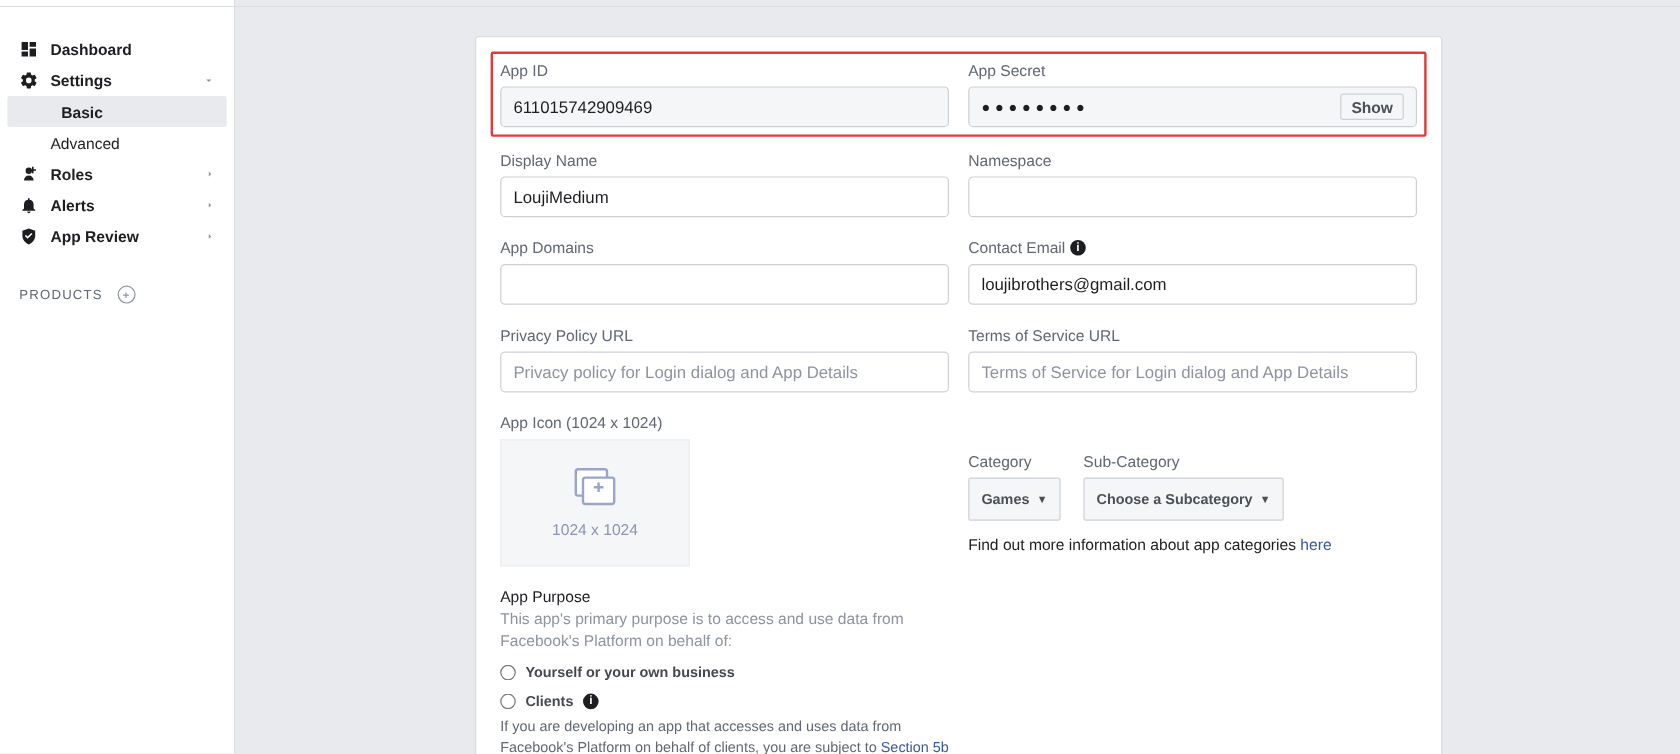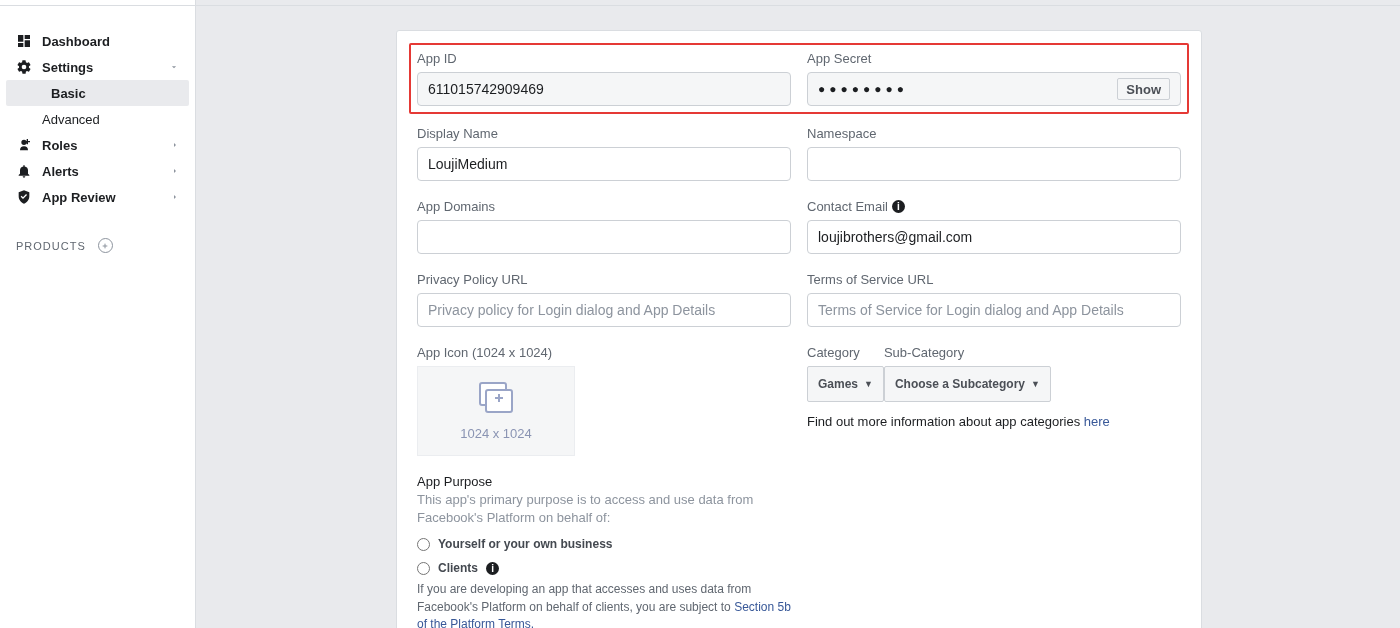--- a/index.html
+++ b/index.html
@@ -133,30 +133,30 @@
   .highlight {
     border: 2px solid #e53935;
     border-radius: 2px;
     padding: 6px 6px 2px 6px;
     margin: -8px -8px 12px -8px;
   }
   .highlight .row { margin-bottom: 4px; }
   input.input::placeholder { color: #8d949e; }
   input.input { outline: none; font-family: inherit; }
   .icon-well {
-    width: 158px; height: 90px;
+    width: 158px; height: 106px;
     background: #f5f6f7;
     border: 1px solid #ebedf0;
     display: flex; flex-direction: column; align-items: center; justify-content: center;
     color: #8a94b3;
     font-size: 13px;
   }
   .icon-well svg { margin-bottom: 10px; }
 
-  .cat-block { display: flex; gap: 0; align-items: center; }
+  .cat-block { display: flex; gap: 19px; align-items: center; margin-top: 32px; }
   .select-btn {
     background: #f5f6f7;
     border: 1px solid #ccd0d5;
     border-radius: 2px;
     height: 36px;
     padding: 0 10px;
     font-size: 12px;
     font-weight: 600;
     color: #4b4f56;
     cursor: pointer;

